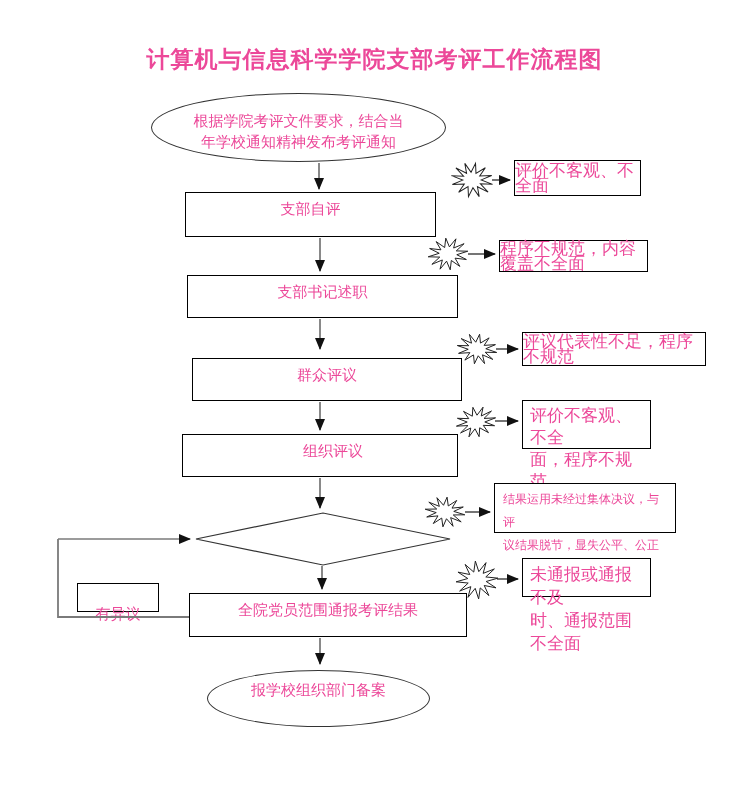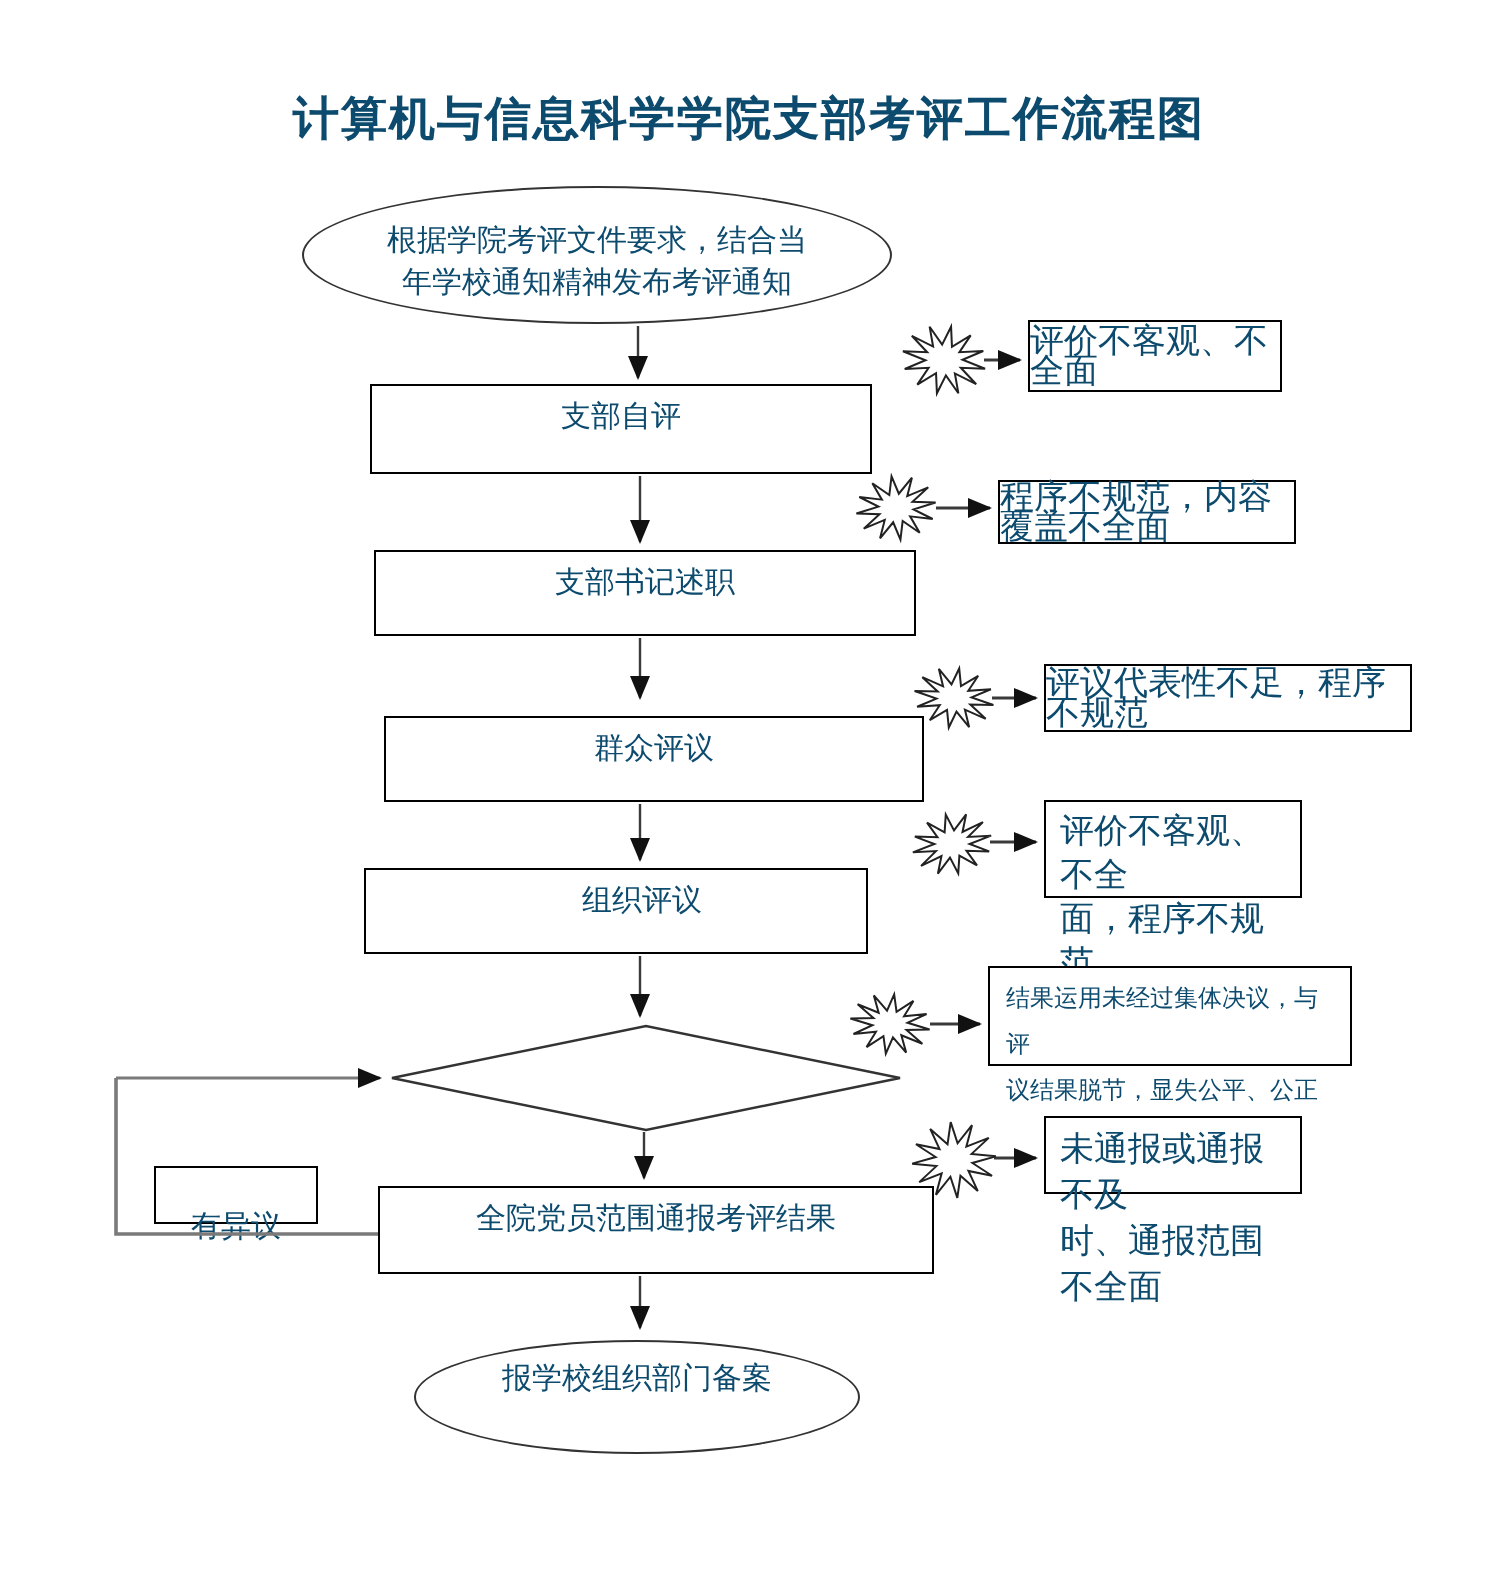--- a/index.html
+++ b/index.html
@@ -1,21 +1,21 @@
 <!DOCTYPE html>
 <html><head>
 <meta charset="utf-8">
 <style>
   html, body { margin: 0; padding: 0; background: #ffffff; }
   #stage {
     position: relative;
     width: 749px; height: 792px;
     background: #ffffff;
     font-family: "Liberation Sans", sans-serif;
-    color: #0c4a6e;
+    color: #ec4899;
     overflow: hidden;
   }
   .layer { position: absolute; left: 0; top: 0; width: 749px; height: 792px; }
   #svg-under { z-index: 1; }
   .node-layer { z-index: 2; }
   #svg-over { z-index: 3; pointer-events: none; }
 
   .title {
     position: absolute; left: 0; top: 44px; width: 749px;
     text-align: center;
@@ -82,21 +82,21 @@
 
     <div class="node ellipse" style="left:151px; top:93px; width:295px; height:69px; padding-top:16px; line-height:21px;">根据学院考评文件要求，结合当
 年学校通知精神发布考评通知</div>
 
     <div class="node rect" style="left:185px; top:192px; width:251px; height:45px;">支部自评</div>
 
     <div class="node rect" style="left:187px; top:275px; width:271px; height:43px;">支部书记述职</div>
 
     <div class="node rect" style="left:192px; top:358px; width:270px; height:43px;">群众评议</div>
 
-    <div class="node rect" style="left:182px; top:434px; width:252px; height:43px;padding-left:26px;">组织评议</div>
+    <div class="node rect" style="left:182px; top:434px; width:276px; height:43px;padding-left:26px;">组织评议</div>
 
     <div class="diamond-label" style="left:196px; top:513px; width:254px; height:52px;">考评结果运用</div>
 
     <div class="node rect" style="left:77px; top:583px; width:82px; height:29px; padding-top:20px;">有异议</div>
 
     <div class="node rect" style="left:189px; top:593px; width:278px; height:44px;">全院党员范围通报考评结果</div>
 
     <div class="node ellipse" style="left:207px; top:670px; width:223px; height:57px; padding-top:9px;">报学校组织部门备案</div>
 
     <div class="risk single" style="left:514px; top:160px; width:127px; height:36px;">评价不客观、不全面</div>

